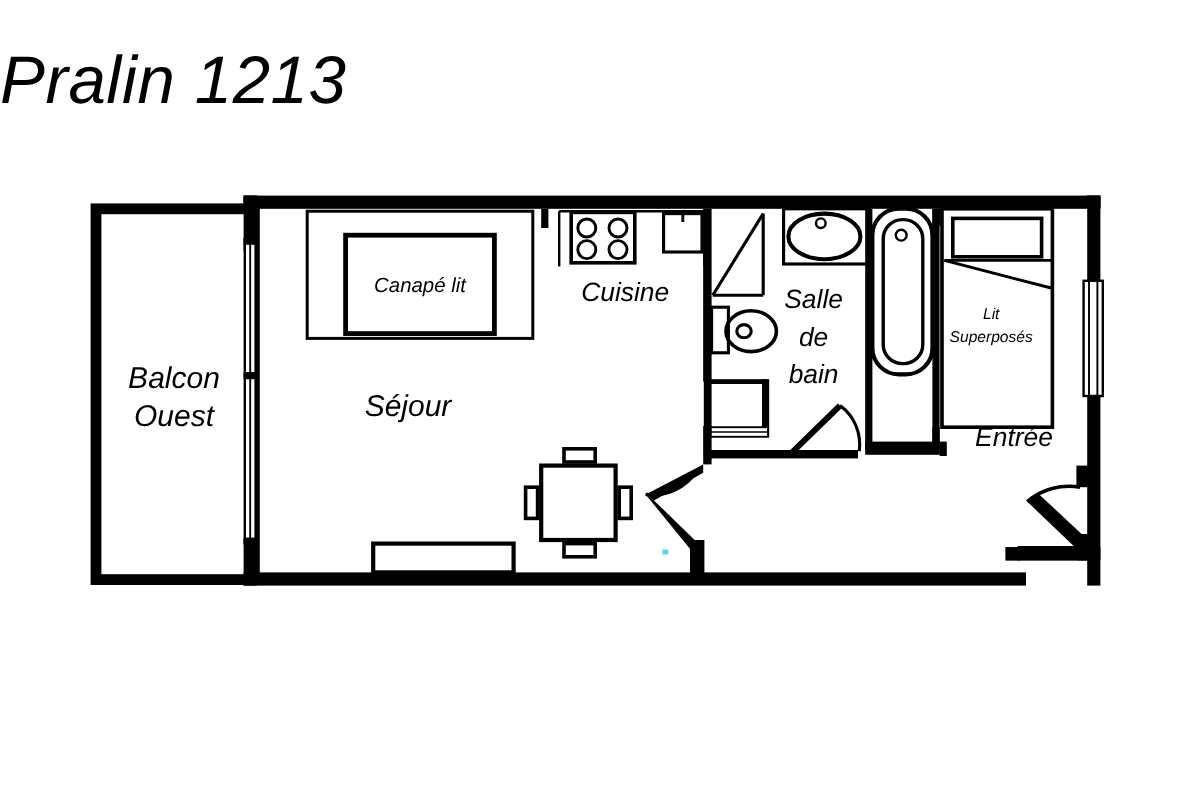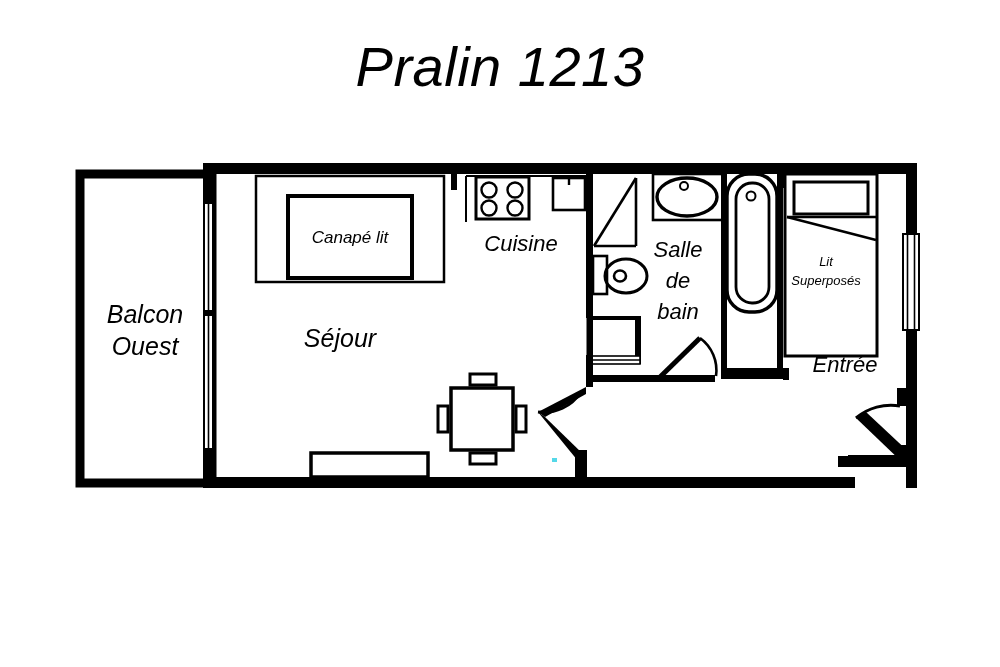--- a/index.html
+++ b/index.html
@@ -15,21 +15,21 @@
     width: 1000px;
     height: 667px;
     background: #ffffff;
     overflow: hidden;
   }
   #plan-title {
     position: absolute;
     left: 0;
     top: 34px;
     width: 1000px;
-    text-align: center;
+    text-align: left;
     font-family: "Liberation Sans", sans-serif;
     font-style: italic;
     font-weight: normal;
     font-size: 56px;
     color: #000000;
     letter-spacing: 0.5px;
   }
   #floorplan-svg {
     position: absolute;
     left: 0;

